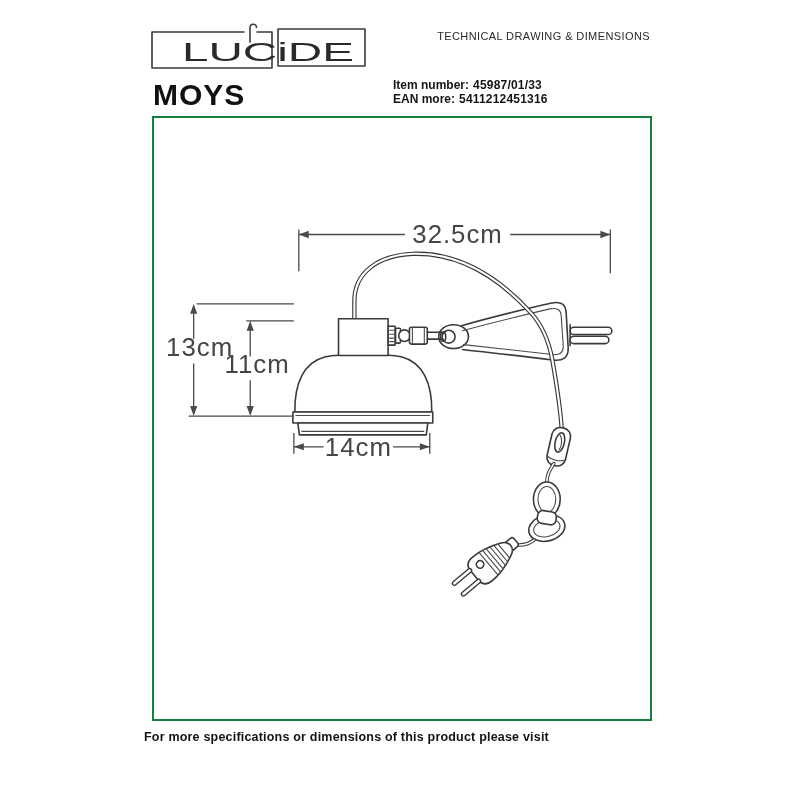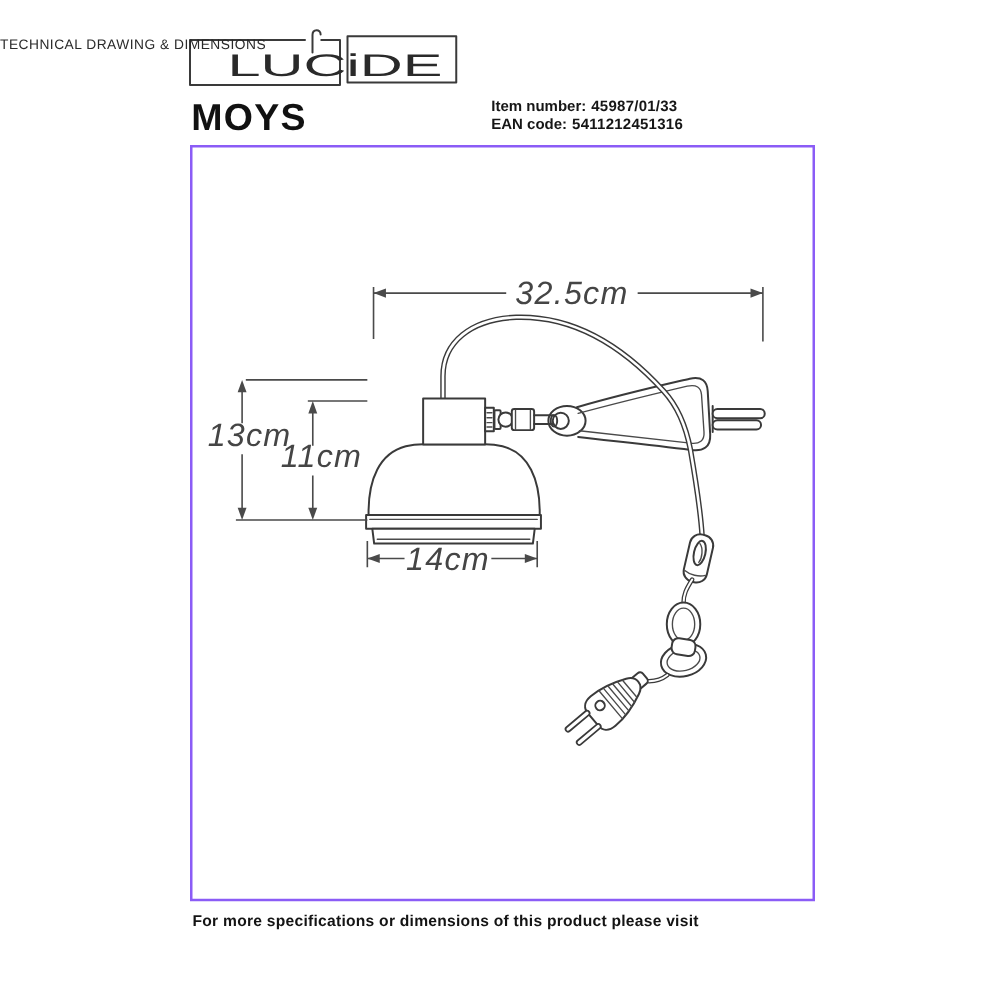--- a/index.html
+++ b/index.html
@@ -5,40 +5,40 @@
   html,body{margin:0;padding:0;}
   body{
     width:800px;height:800px;position:relative;overflow:hidden;
     background:#ffffff;
     font-family:"Liberation Sans", sans-serif;
     color:#1d1d1d;
   }
   .abs{position:absolute;}
   
   .tagline{
-    left:0; top:30px; width:650px; text-align:left;
+    left:0; top:30px; width:650px; text-align:right;
     font-size:11px; letter-spacing:.4px; color:#2a2a2a; font-weight:400;
   }
   .product-name{
     left:153px; top:78px;
     font-size:30px; font-weight:700; letter-spacing:1px; color:#111;
   }
   .item-block{
     left:393px; top:78px; font-size:12px; font-weight:700; color:#161616; line-height:14px;
   }
   .item-block .val{margin-left:4px; letter-spacing:.2px;}
   .ean-val{letter-spacing:-0.2px;}
   
   .frame{
     left:152px; top:116px; width:500px; height:605px;
-    border:2px solid #8b5cf6; box-sizing:border-box; background:#fff;font-style:italic;
+    border:2px solid #15803d; box-sizing:border-box; background:#fff;
   }
   .frame svg{display:block; width:496px; height:601px;}
   
-  .footer{left:154px; top:730px; width:560px;}
+  .footer{left:144px; top:730px; width:560px;}
   .footer .note{font-size:12.5px; font-weight:700; color:#141414; letter-spacing:.2px;}
   .footer .site{font-size:19px; font-weight:700; color:#0d0d0d; letter-spacing:.6px; margin-top:2px;}
   
   .ln{fill:none;stroke:#3a3a3a;stroke-width:1.6;stroke-linecap:round;stroke-linejoin:round;}
   .lnthin{fill:none;stroke:#4a4a4a;stroke-width:1.1;stroke-linecap:round;}
   .wfill{fill:#ffffff;}
   .dim{fill:none;stroke:#4a4a4a;stroke-width:1.3;}
   .arrow{fill:#4a4a4a;stroke:none;}
   .dimtxt{font-family:"Liberation Sans",sans-serif;font-size:26px;fill:#454545;letter-spacing:1px;}
   .cableO{fill:none;stroke:#3a3a3a;stroke-width:4.4;stroke-linecap:round;}
@@ -61,21 +61,21 @@
 
 <div class="abs tagline">TECHNICAL DRAWING &amp; DIMENSIONS</div>
 
 <div class="abs product-name">MOYS</div>
 
 <div class="abs item-block">
   <div>
     <span>Item number:</span><span class="val">45987/01/33</span>
   </div>
   <div>
-    <span>EAN code:</span><span class="val ean-val">5411212451316</span>
+    <span>EAN more:</span><span class="val ean-val">5411212451316</span>
   </div>
 </div>
 
 <div class="abs frame">
 <svg viewBox="0 0 500 605">
 
   <g>
     <ellipse class="ln wfill" cx="302" cy="220" rx="15" ry="12"></ellipse>
     <path class="ln" d="M310 209 C348 198 384 190 401 186 C411 184 415 188 415.5 196 L417.5 231 C418 241 412 245 402 243.5 C368 239 336 236 311 233"></path>
     <path class="lnthin" d="M311 214 C348 204 382 196 399 192 C406.5 190.5 410 193 410.5 199 L412.5 229 C413 236 409 239 401.5 238 C368 234 338 231 312 228"></path>

